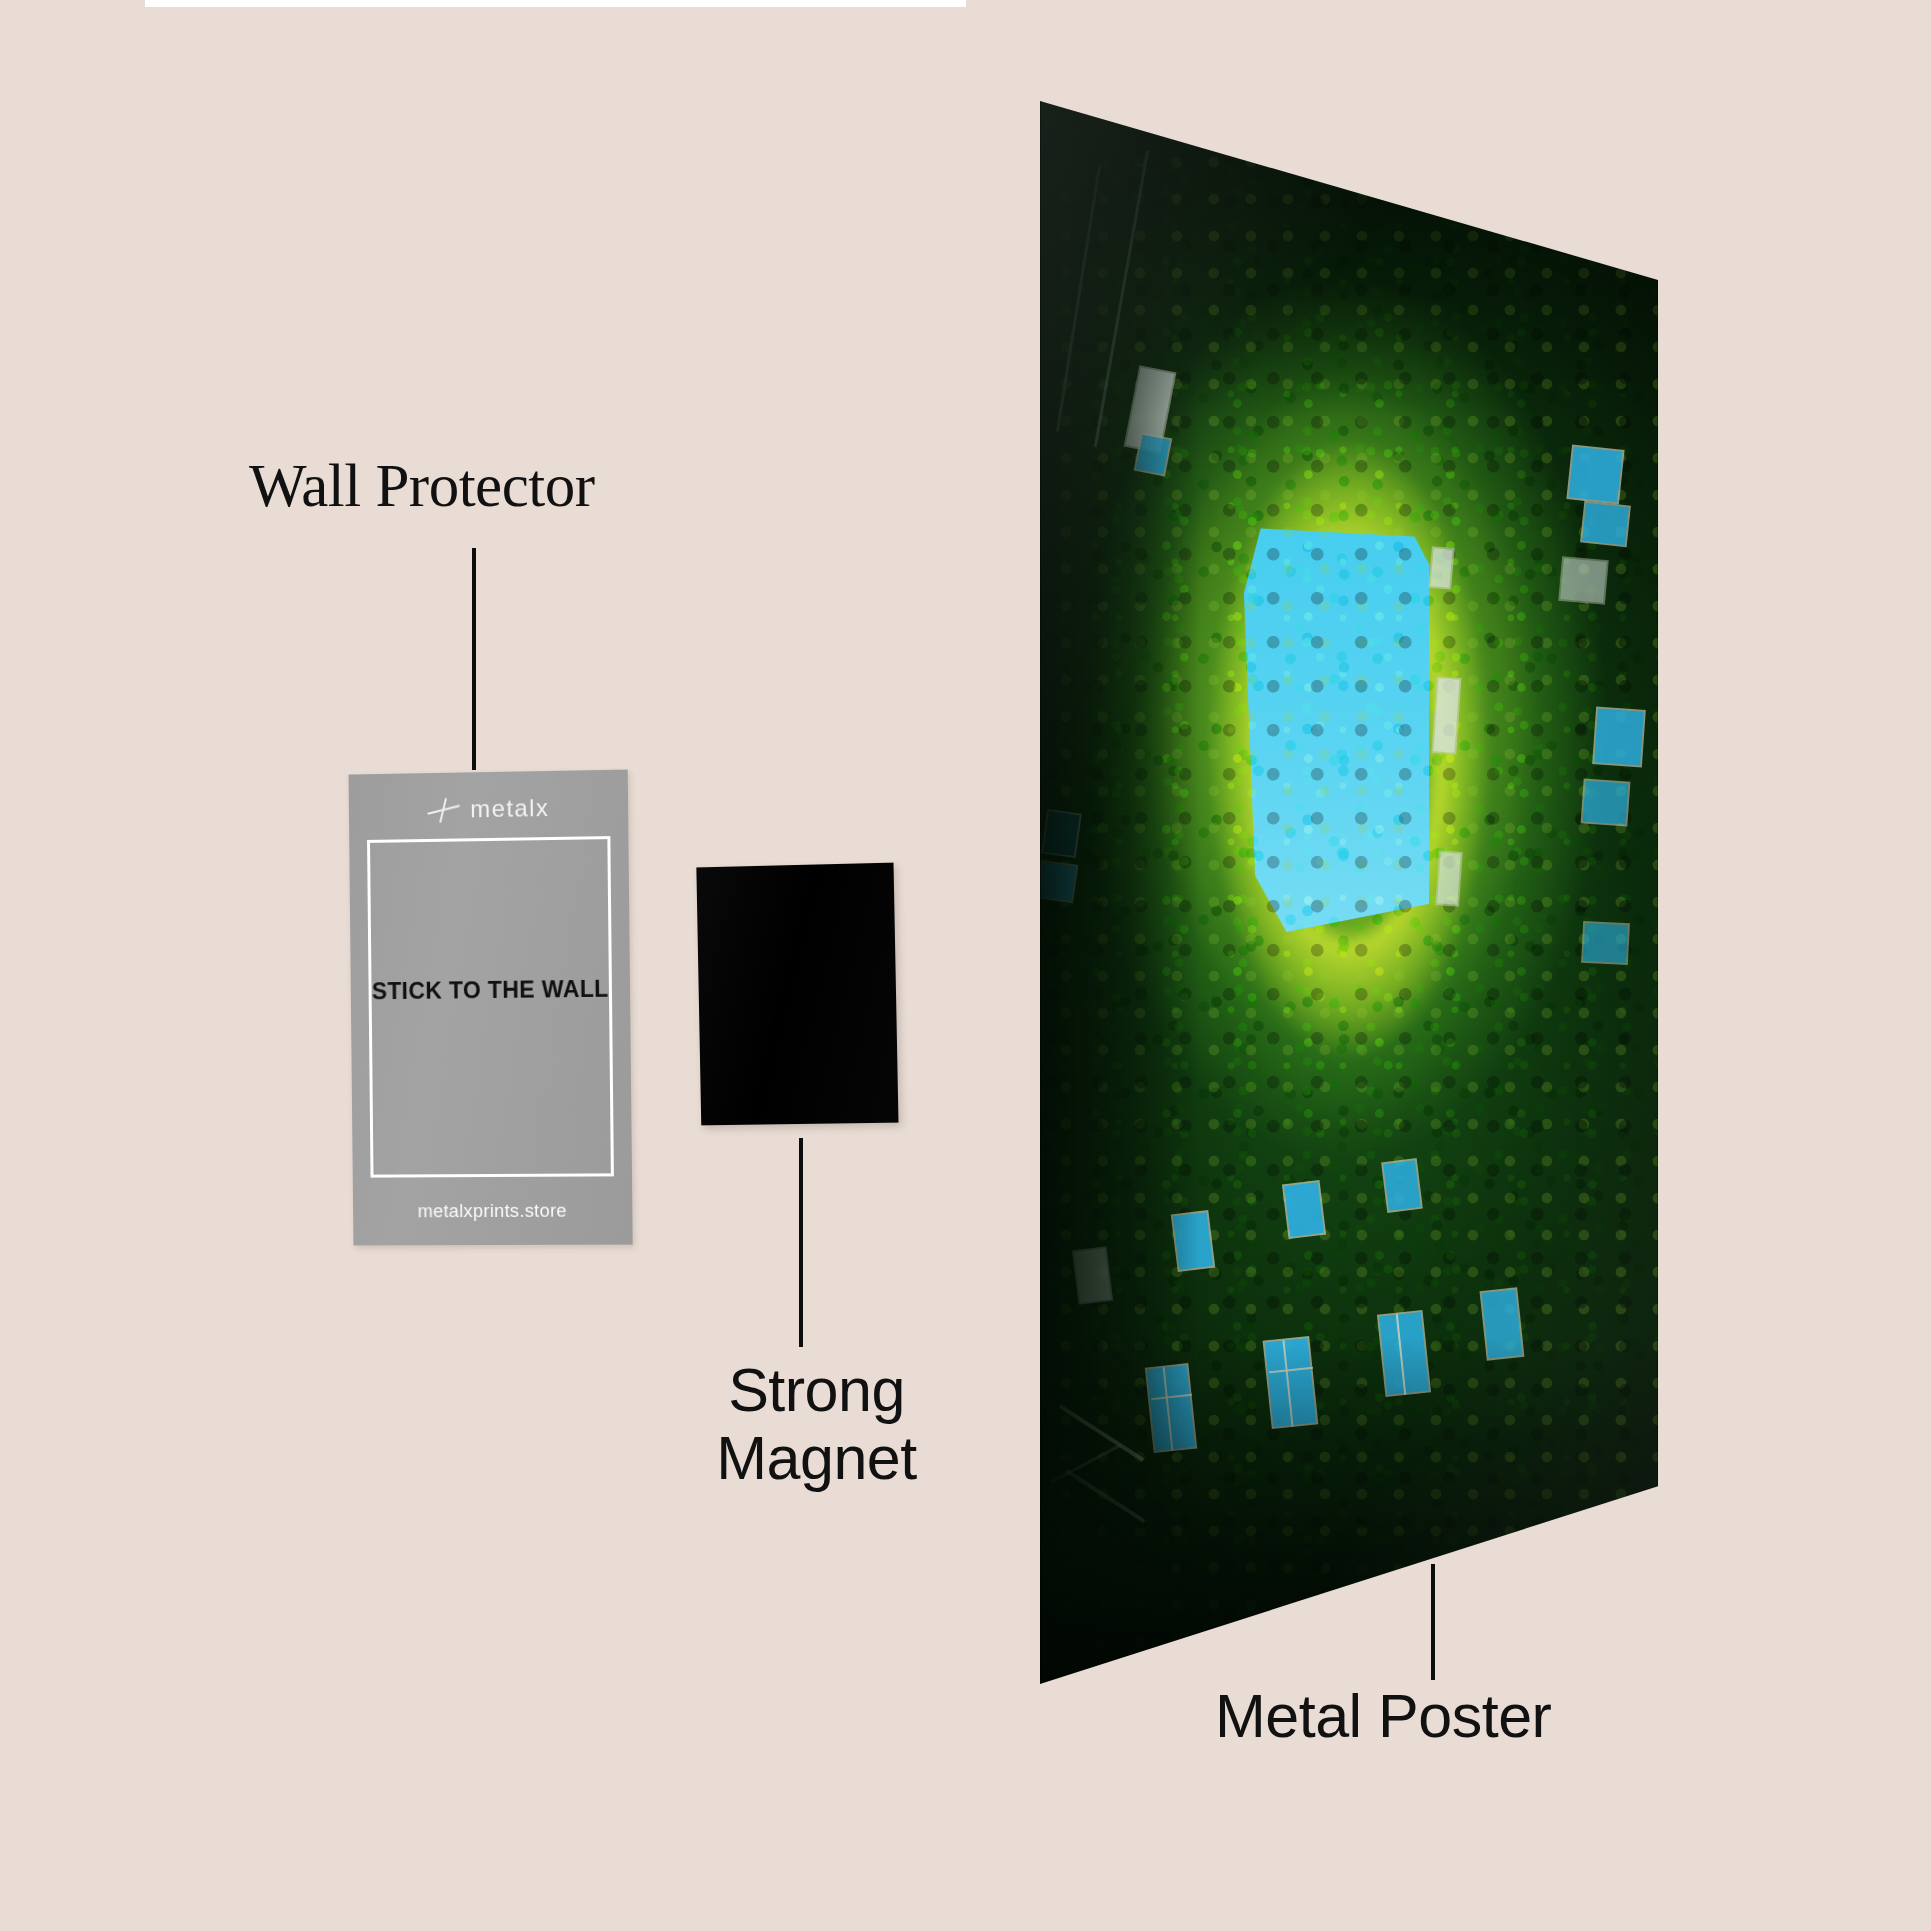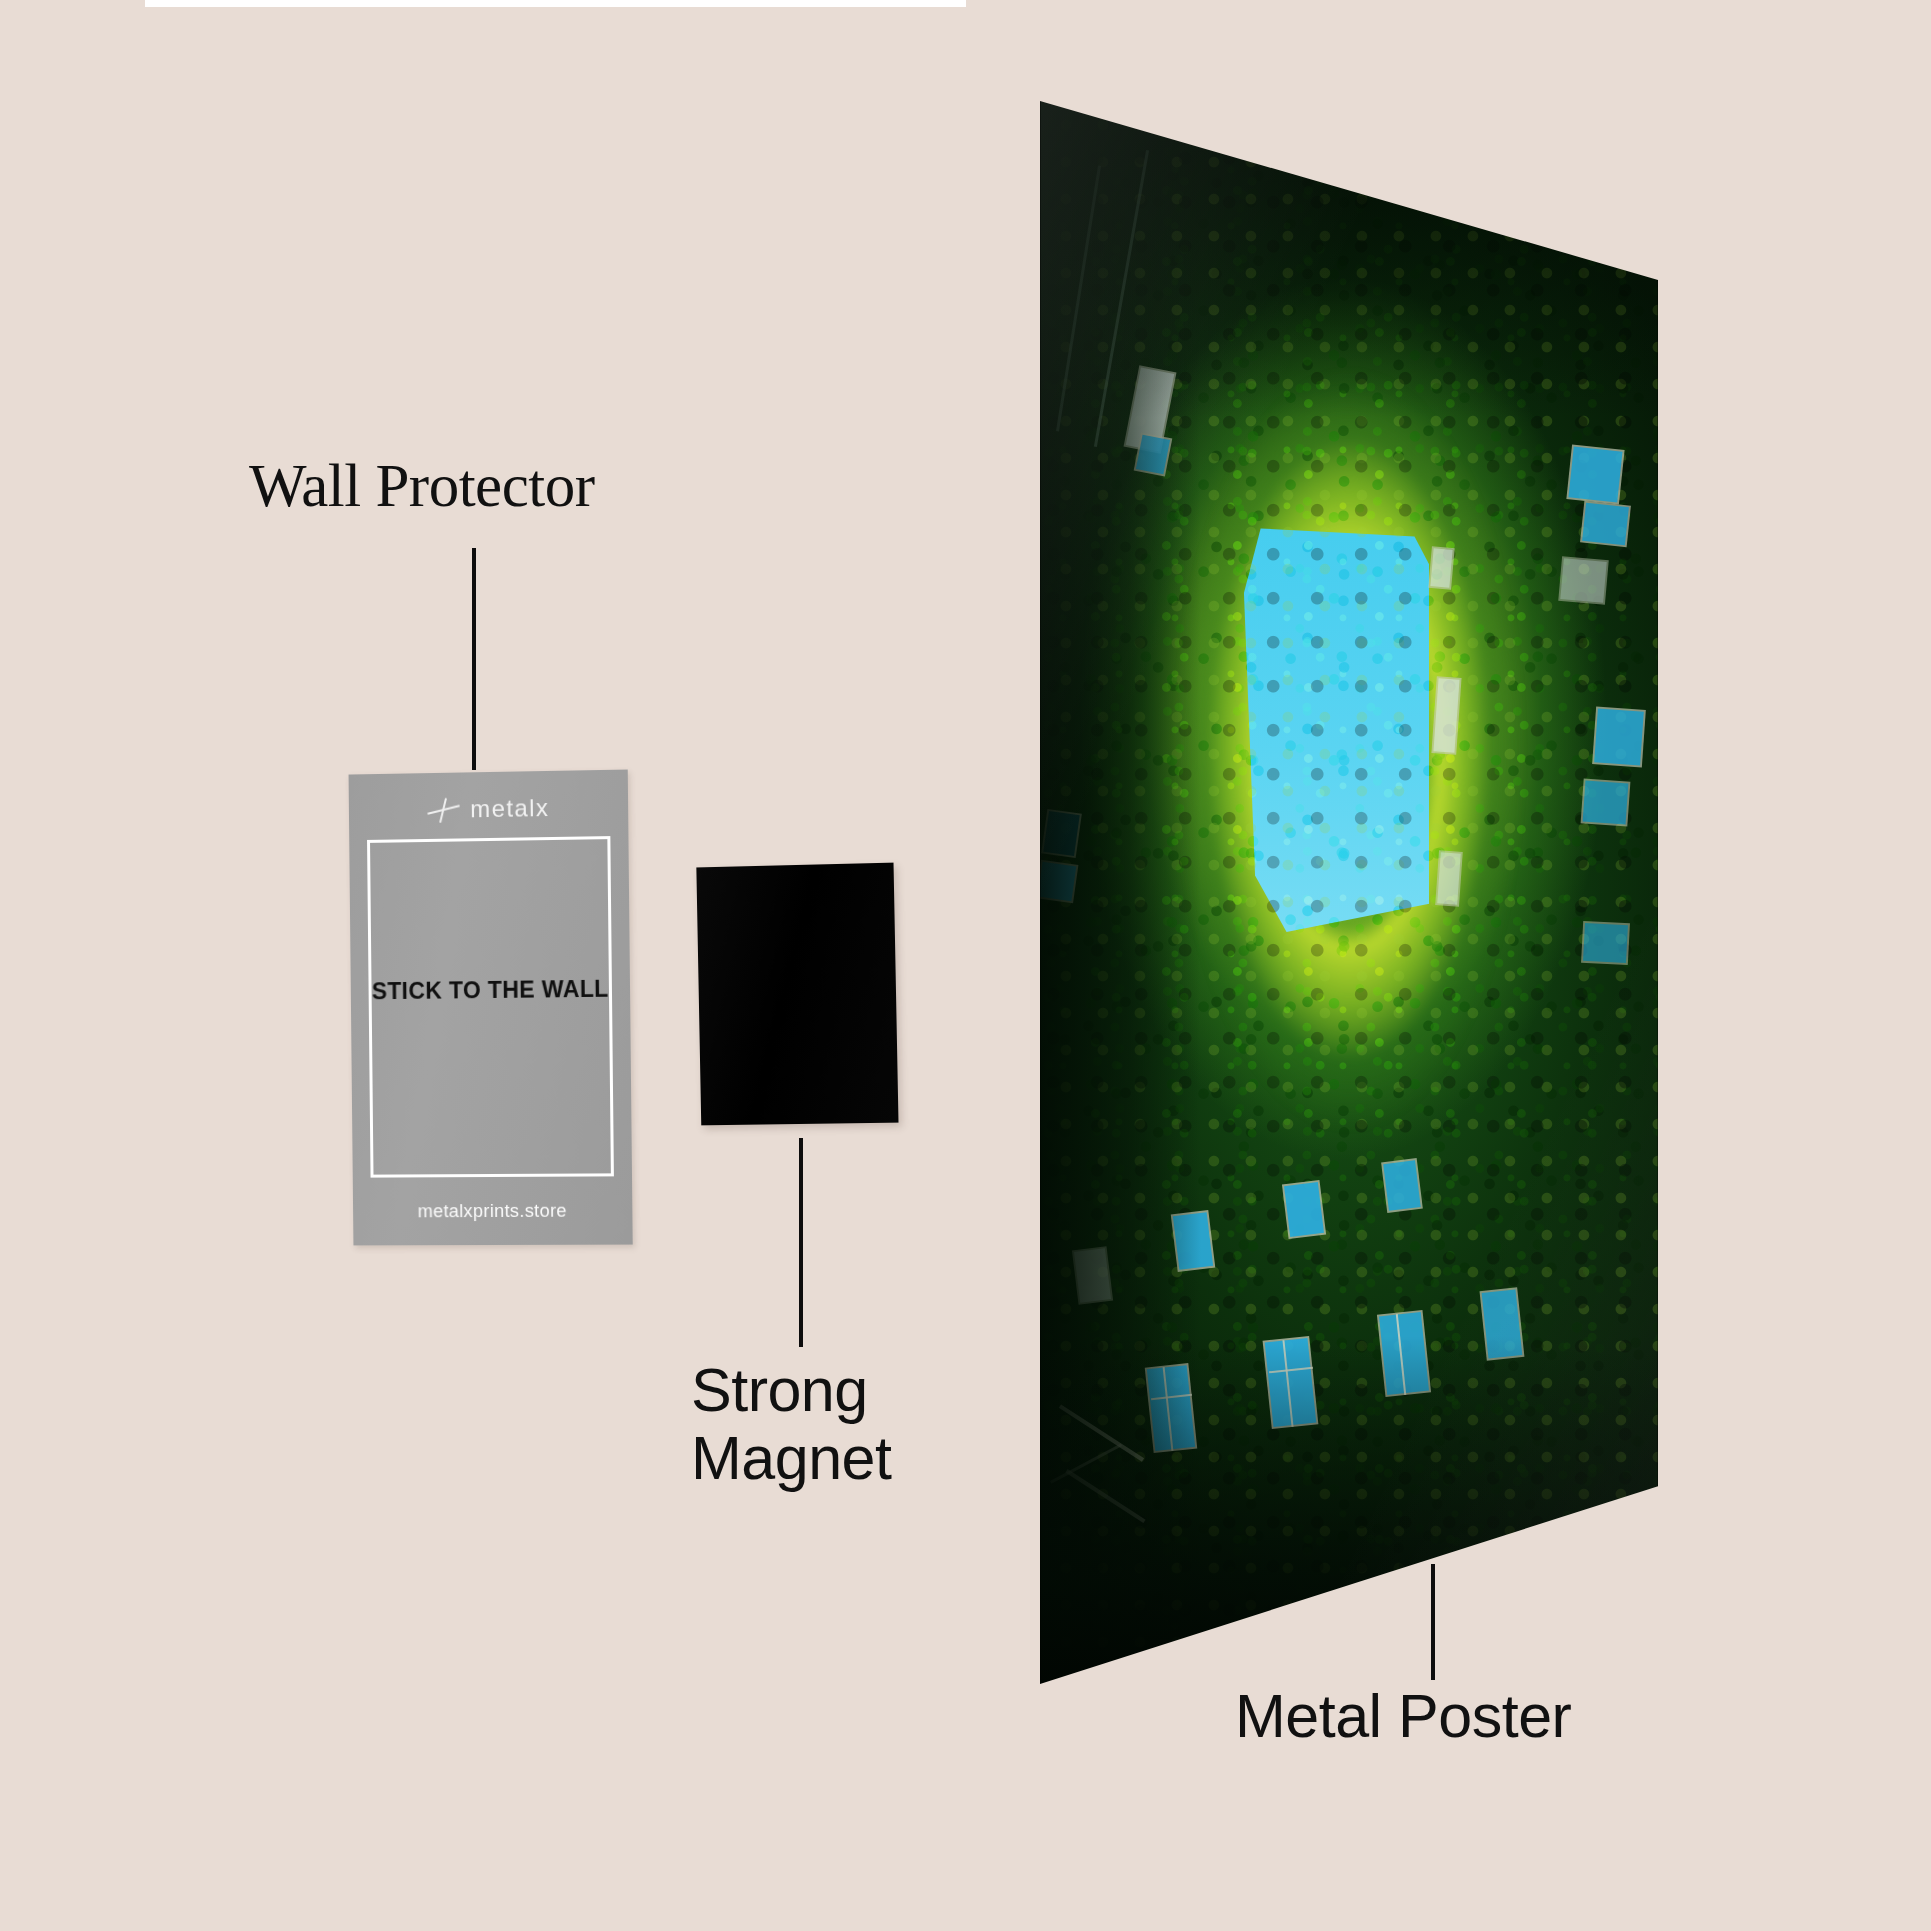--- a/index.html
+++ b/index.html
@@ -22,22 +22,22 @@
   .label{
     position:absolute;
     color:#111111;
     font-size:61px;
     font-weight:400;
     letter-spacing:-0.5px;
     line-height:1.12;
     white-space:pre-line;
   }
   #label-wall-protector{left:249px;top:452px;font-family:Liberation Serif, serif;}
-  #label-strong-magnet{left:691px;top:1356px;text-align:left;width:251px;}
-  #label-metal-poster{left:1215px;top:1682px;margin-left:20px;}
+  #label-strong-magnet{left:691px;top:1356px;text-align:center;width:251px;}
+  #label-metal-poster{left:1215px;top:1682px;}
 
   
   .leader{position:absolute;background:#0d0d0d;width:3.9px;transform-origin:top center;}
   #leader-wall-protector{left:472px;top:548px;height:222px;}
   #leader-strong-magnet{left:799px;top:1138px;height:209px;}
   #leader-metal-poster{left:1431px;top:1564px;height:116px;}
 
   
   .protector-wrap{
     position:absolute;left:350px;top:772px;width:280px;height:473px;

